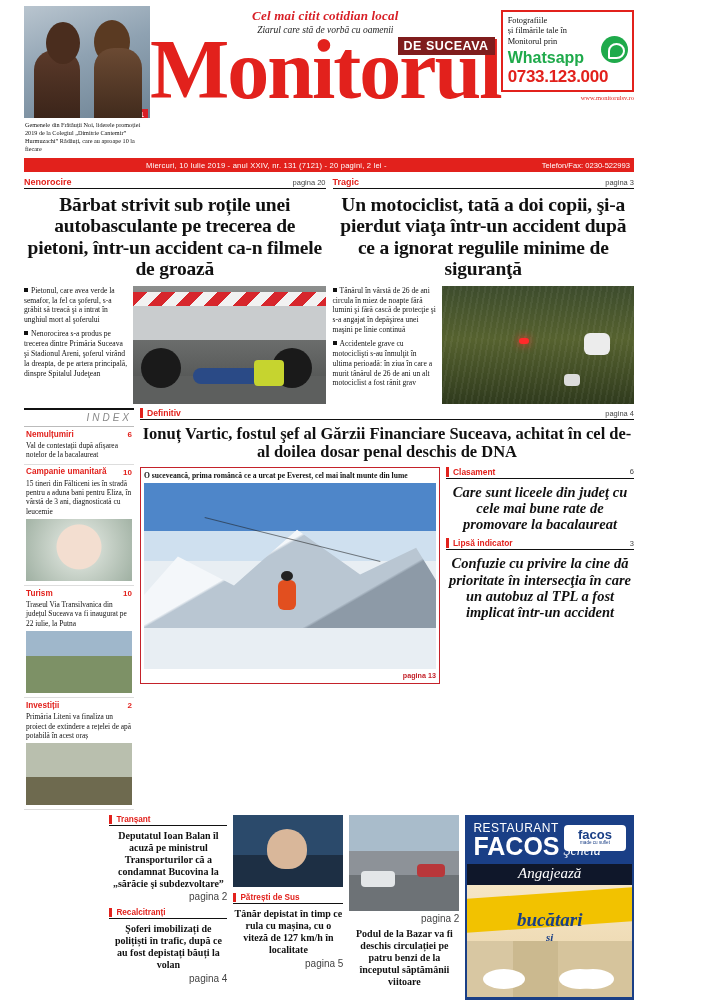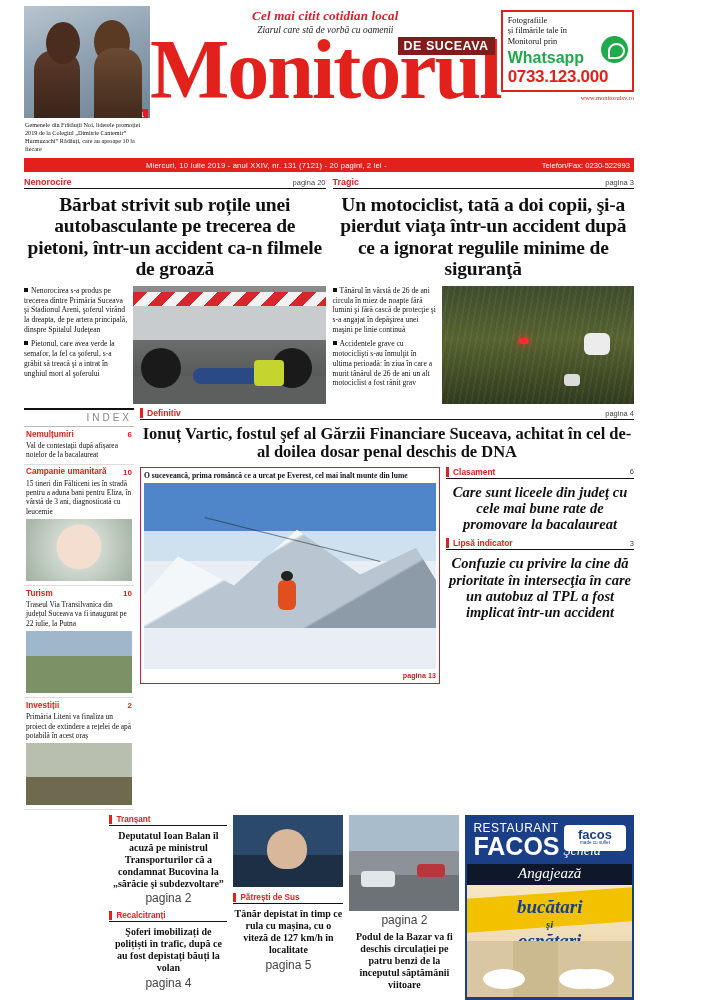--- a/index.html
+++ b/index.html
@@ -155,21 +155,21 @@
 
   
   .mid { display:flex; gap:6px; margin-top:4px; }
 
   
   .index-col { width:110px; border-top:2px solid #111; }
   .index-head {
     display:flex; align-items:center; justify-content:flex-end; gap:4px;
     padding:2px 2px 3px 0; border-bottom:1px solid #bbb;
   }
-  .index-head .word { font-size:10px; letter-spacing:3px; color:#888; font-family:"Liberation Sans", sans-serif;}
+  .index-head .word { font-size:10px; letter-spacing:3px; color:#888; font-family:"Liberation Sans", sans-serif;font-style:italic;}
   .idx-item { border-bottom:1px solid #ddd; padding:3px 2px 4px 2px; }
   .idx-top { display:flex; align-items:center; }
   .idx-cat { color:#e2211c; font-weight:bold; font-size:8.2px; font-family:"Liberation Sans", sans-serif; }
   .idx-cat.two { line-height:1.05; }
   .idx-pg { margin-left:auto; font-size:8px; color:#e2211c; font-family:"Liberation Sans", sans-serif; font-weight:bold;}
   .idx-txt { font-size:7.4px; line-height:1.27; margin-top:2px; }
   .idx-photo { height:62px; margin-top:3px; }
   .ph-baby { background:radial-gradient(circle at 50% 45%, #f3ded0 0 22px, #cfd8cf 23px, #9fb0a2 100%); }
   .ph-putna { background:linear-gradient(180deg,#9fb7cb 0 40%, #7d9166 40% 100%); }
   .ph-pipe  { background:linear-gradient(180deg,#b9bfae 0 55%, #6e6a4f 55% 100%); }
@@ -220,21 +220,21 @@
   .col-tr { width:118px; }
   .col-ph { width:110px; }
   .small-head { display:flex; align-items:center; border-bottom:1px solid #111; padding-bottom:1px; }
   .small-head .k { color:#e2211c; font-weight:bold; font-size:8.2px; font-family:"Liberation Sans", sans-serif; border-left:3px solid #e2211c; padding-left:4px; }
   .small-title { font-size:10px; line-height:1.18; font-weight:bold; text-align:center; margin-top:4px; }
   .ph-deputat { height:72px; background:linear-gradient(180deg,#2b4a6b 0 55%, #1d2f44 55% 100%); position:relative; }
   .ph-deputat:after{ content:""; position:absolute; left:34px; top:14px; width:40px; height:40px; background:#d9b79a; border-radius:50% 50% 45% 45%; }
   .ph-street { height:96px; background:linear-gradient(180deg,#a9bccb 0 38%, #8d9298 38% 62%, #6d7276 62% 100%); position:relative; }
   .ph-street .car1{ position:absolute; left:12px; bottom:24px; width:34px; height:16px; background:#e3e6e8; border-radius:4px; }
   .ph-street .car2{ position:absolute; right:14px; bottom:34px; width:28px; height:13px; background:#b9373a; border-radius:4px; }
-  .pgx { font-size:12px; color:#444; font-family:"Liberation Sans", sans-serif; text-align:center; margin-top:2px; }
+  .pgx { font-size:10px; color:#444; font-family:"Liberation Sans", sans-serif; text-align:right; margin-top:2px; }
 
   .two-small { display:flex; gap:6px; margin-top:6px; }
   .two-small > div { flex:1; }
 
   
   .ad {
     width:232px; border:2px solid #1a3f86; position:relative; overflow:hidden;
     background:#fdf6e6;
   }
   .ad-top { background:#1a3f86; color:#fff; padding:4px 6px 5px 6px; position:relative; }
@@ -243,21 +243,21 @@
   .ad-scheia { font-family:"Liberation Serif", serif; font-style:italic; font-size:14px; display:inline-block; margin-left:4px; }
   .ad-logo {
     position:absolute; right:6px; top:8px; width:62px; height:26px; background:#fff; border-radius:4px;
     color:#1a3f86; font-family:"Liberation Sans", sans-serif; font-weight:bold; font-size:13px;
     text-align:center; line-height:20px;
   }
   .ad-logo small { display:block; font-size:4.6px; font-weight:normal; line-height:1; margin-top:-4px; color:#1a3f86; }
   .ad-ang { background:#0f172a; color:#fff; text-align:center; font-family:"Liberation Serif", serif; font-style:italic; font-size:15px; padding:1px 0 3px 0; }
   .ad-body { position:relative; height:112px; background:linear-gradient(180deg,#f6e6c6,#e8d2a7); }
   .ad-band { position:absolute; left:-10%; top:8px; width:120%; height:34px; background:#f2c200; transform:rotate(-4deg); }
-  .ad-jobs { position:absolute; left:0; top:11px; width:100%; text-align:center; color:#1a3f86; font-family:"Liberation Serif", serif; font-style:italic; font-weight:bold; }
+  .ad-jobs { position:absolute; left:0; top:24px; width:100%; text-align:center; color:#1a3f86; font-family:"Liberation Serif", serif; font-style:italic; font-weight:bold; }
   .ad-jobs .j1 { font-size:19px; }
   .ad-jobs .j2 { font-size:11px; }
   .ad-jobs .j3 { font-size:19px; }
   .ad-food { position:absolute; bottom:0; left:0; width:100%; height:56px;
     background:linear-gradient(90deg,#d8c7a2 0 28%, #cbb98f 28% 55%, #d6c49c 55% 100%); }
   .ad-food .plate{ position:absolute; bottom:8px; width:42px; height:20px; background:#fff; border-radius:50%; }
   .ad-food .p1{ left:16px;} .ad-food .p2{ left:92px;} .ad-food .p3{ right:18px;}
   .ad-phone { background:#1a3f86; color:#fff; text-align:center; padding:3px 0 4px 0; }
   .ad-phone .t { font-family:"Liberation Serif", serif; font-style:italic; font-size:11.5px; }
   .ad-phone .n { font-family:"Liberation Sans", sans-serif; font-weight:bold; font-size:15px; color:#ffe24a; }
@@ -309,22 +309,22 @@
   <div class="leads">
 
     <div class="lead">
       <div class="kicker-row">
         <div class="kicker">Nenorocire</div>
         <div class="kicker-pg">pagina 20</div>
       </div>
       <h1>Bărbat strivit sub roțile unei autobasculante pe trecerea de pietoni, într-un accident ca-n filmele de groază</h1>
       <div class="lead-body">
         <div class="lead-col">
+          <p class="sq">Pietonul, care avea verde la semafor, la fel ca şoferul, s-a grăbit să treacă şi a intrat în unghiul mort al şoferului</p>
           <p class="sq">Nenorocirea s-a produs pe trecerea dintre Primăria Suceava şi Stadionul Areni, şoferul virând la dreapta, de pe artera principală, dinspre Spitalul Judeţean</p>
-          <p class="sq">Pietonul, care avea verde la semafor, la fel ca şoferul, s-a grăbit să treacă şi a intrat în unghiul mort al şoferului</p>
         </div>
         <div class="lead-photo ph-accident">
           <div class="stripe"></div>
             <div class="truckbody"></div>
           <div class="road"></div>
           <div class="wheel w1"></div>
             <div class="wheel w2"></div>
           <div class="person"></div>
             <div class="vest"></div>
         </div>

